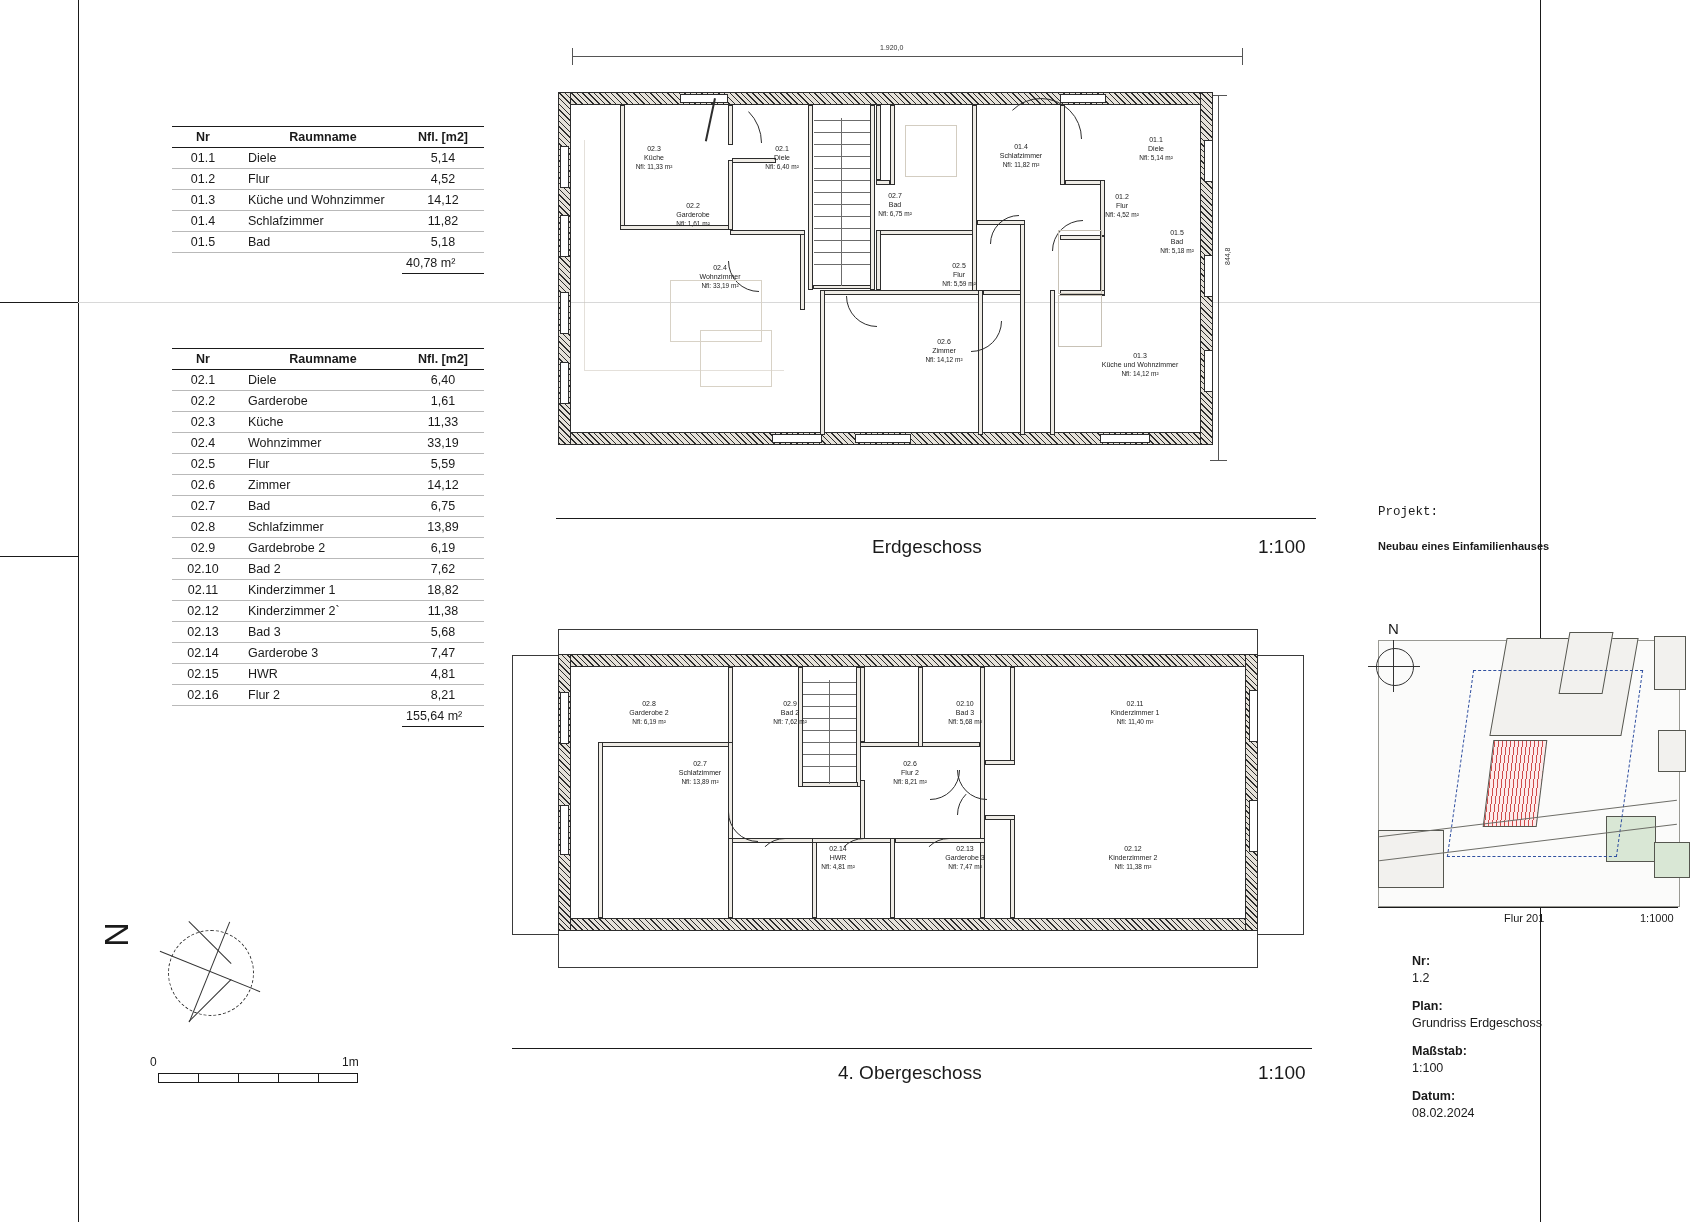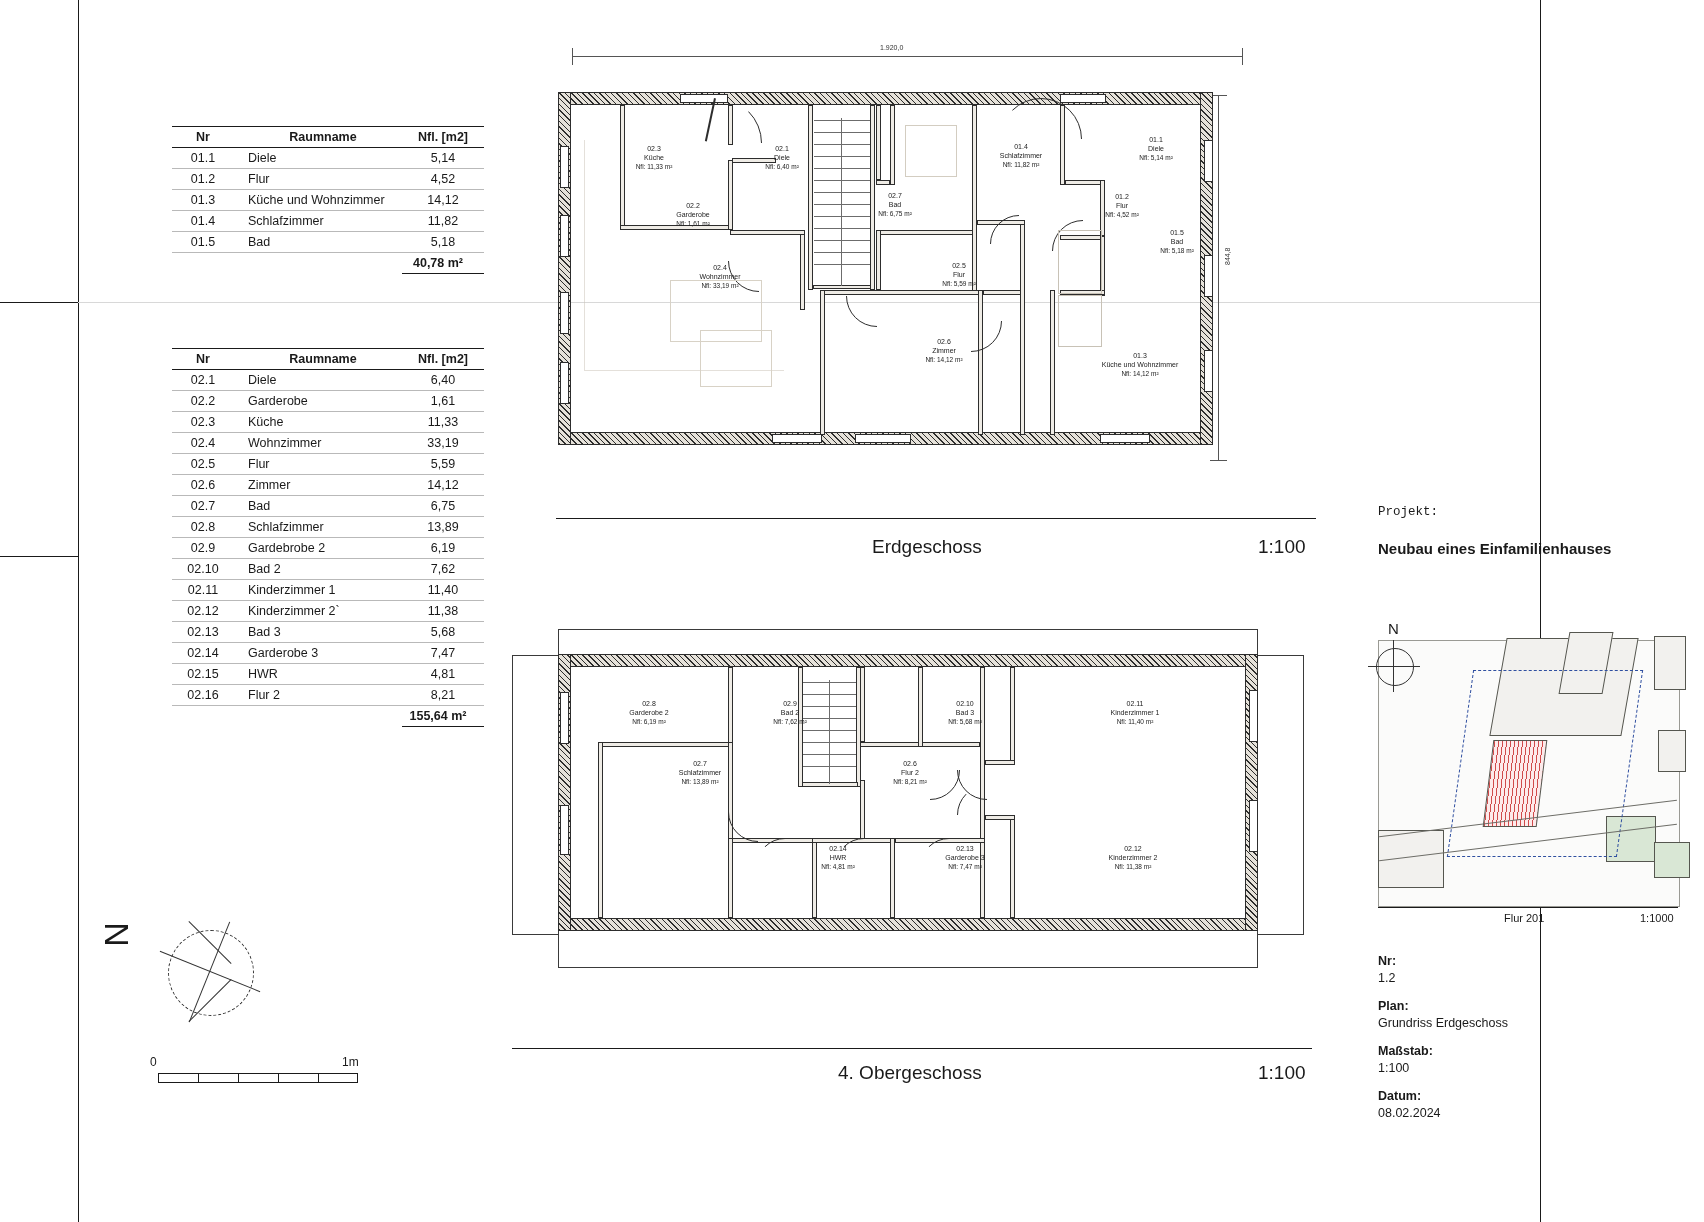--- a/index.html
+++ b/index.html
@@ -23,21 +23,21 @@
   
   .rtable{position:absolute;font-size:12.5px;}
   .rtable table{border-collapse:collapse;}
   .rtable th,.rtable td{padding:3px 4px;}
   .rtable thead th{font-weight:bold;text-align:center;border-bottom:1px solid #1a1a1a;border-top:1px solid #1a1a1a;}
   .rtable tbody td{border-bottom:1px solid #b9b9b9;}
   .rtable tbody tr:last-child td{border-bottom:1px solid #1a1a1a;}
   .c-nr{width:54px;text-align:center;}
   .c-name{width:150px;text-align:left;padding-left:14px !important;}
   .c-area{width:74px;text-align:center;}
-  .sum-row td{border-bottom:1px solid #1a1a1a !important;font-weight:bold;text-align:center;padding-right:14px !important;}
+  .sum-row td{border-bottom:1px solid #1a1a1a !important;font-weight:normal;text-align:left;padding-right:14px !important;}
   .sum-row td.blank{border-bottom:none !important;}
 
   #table-eg{left:172px;top:126px;}
   #table-og{left:172px;top:348px;}
 
   
   .plan{position:absolute;}
   .wall-hatch{
     position:absolute;
     background:
@@ -64,24 +64,24 @@
   .caption-rule{position:absolute;height:1px;background:#1a1a1a;}
 
   
   .dim{position:absolute;background:#555;}
   .dimtext{position:absolute;font-size:7px;color:#333;}
 
   
   .pblock{position:absolute;font-size:12.5px;}
   .pblock .lbl{font-weight:bold;}
   #proj-head{left:1378px;top:505px;font-family:Liberation Mono, monospace;}
-  #proj-name{left:1378px;top:540px;font-weight:bold;font-size:15px;}
+  #proj-name{left:1378px;top:540px;font-weight:bold;font-size:11px;}
 
   #meta{left:1378px;top:955px;line-height:1;}
-  #meta div{margin-bottom:4px;}
+  #meta div{margin-bottom:4px;margin-left:34px;}
   #meta .val{margin-bottom:16px;}
 
   
   #sitemap{position:absolute;left:1368px;top:630px;width:330px;height:300px;}
   #sitemap .poly{position:absolute;border:1px solid #55564f;}
   .site-green{background:#d9e7d5;}
   .site-grey{background:#f2f1ee;}
   .site-red{background:repeating-linear-gradient(90deg,#d04a4a 0 1px,#fdeaea 1px 4px);border:1.5px solid #c23b3b;}
   .site-dash{position:absolute;border:1.5px dashed #2f4fa0;}
   .sm-cap{position:absolute;font-size:11px;}
@@ -209,21 +209,21 @@
             <td class="c-area">6,19</td>
           </tr>
         <tr>
             <td class="c-nr">02.10</td>
             <td class="c-name">Bad 2</td>
             <td class="c-area">7,62</td>
           </tr>
         <tr>
             <td class="c-nr">02.11</td>
             <td class="c-name">Kinderzimmer 1</td>
-            <td class="c-area">11,40</td>
+            <td class="c-area">18,82</td>
           </tr>
         <tr>
             <td class="c-nr">02.12</td>
             <td class="c-name">Kinderzimmer 2`</td>
             <td class="c-area">11,38</td>
           </tr>
         <tr>
             <td class="c-nr">02.13</td>
             <td class="c-name">Bad 3</td>
             <td class="c-area">5,68</td>

